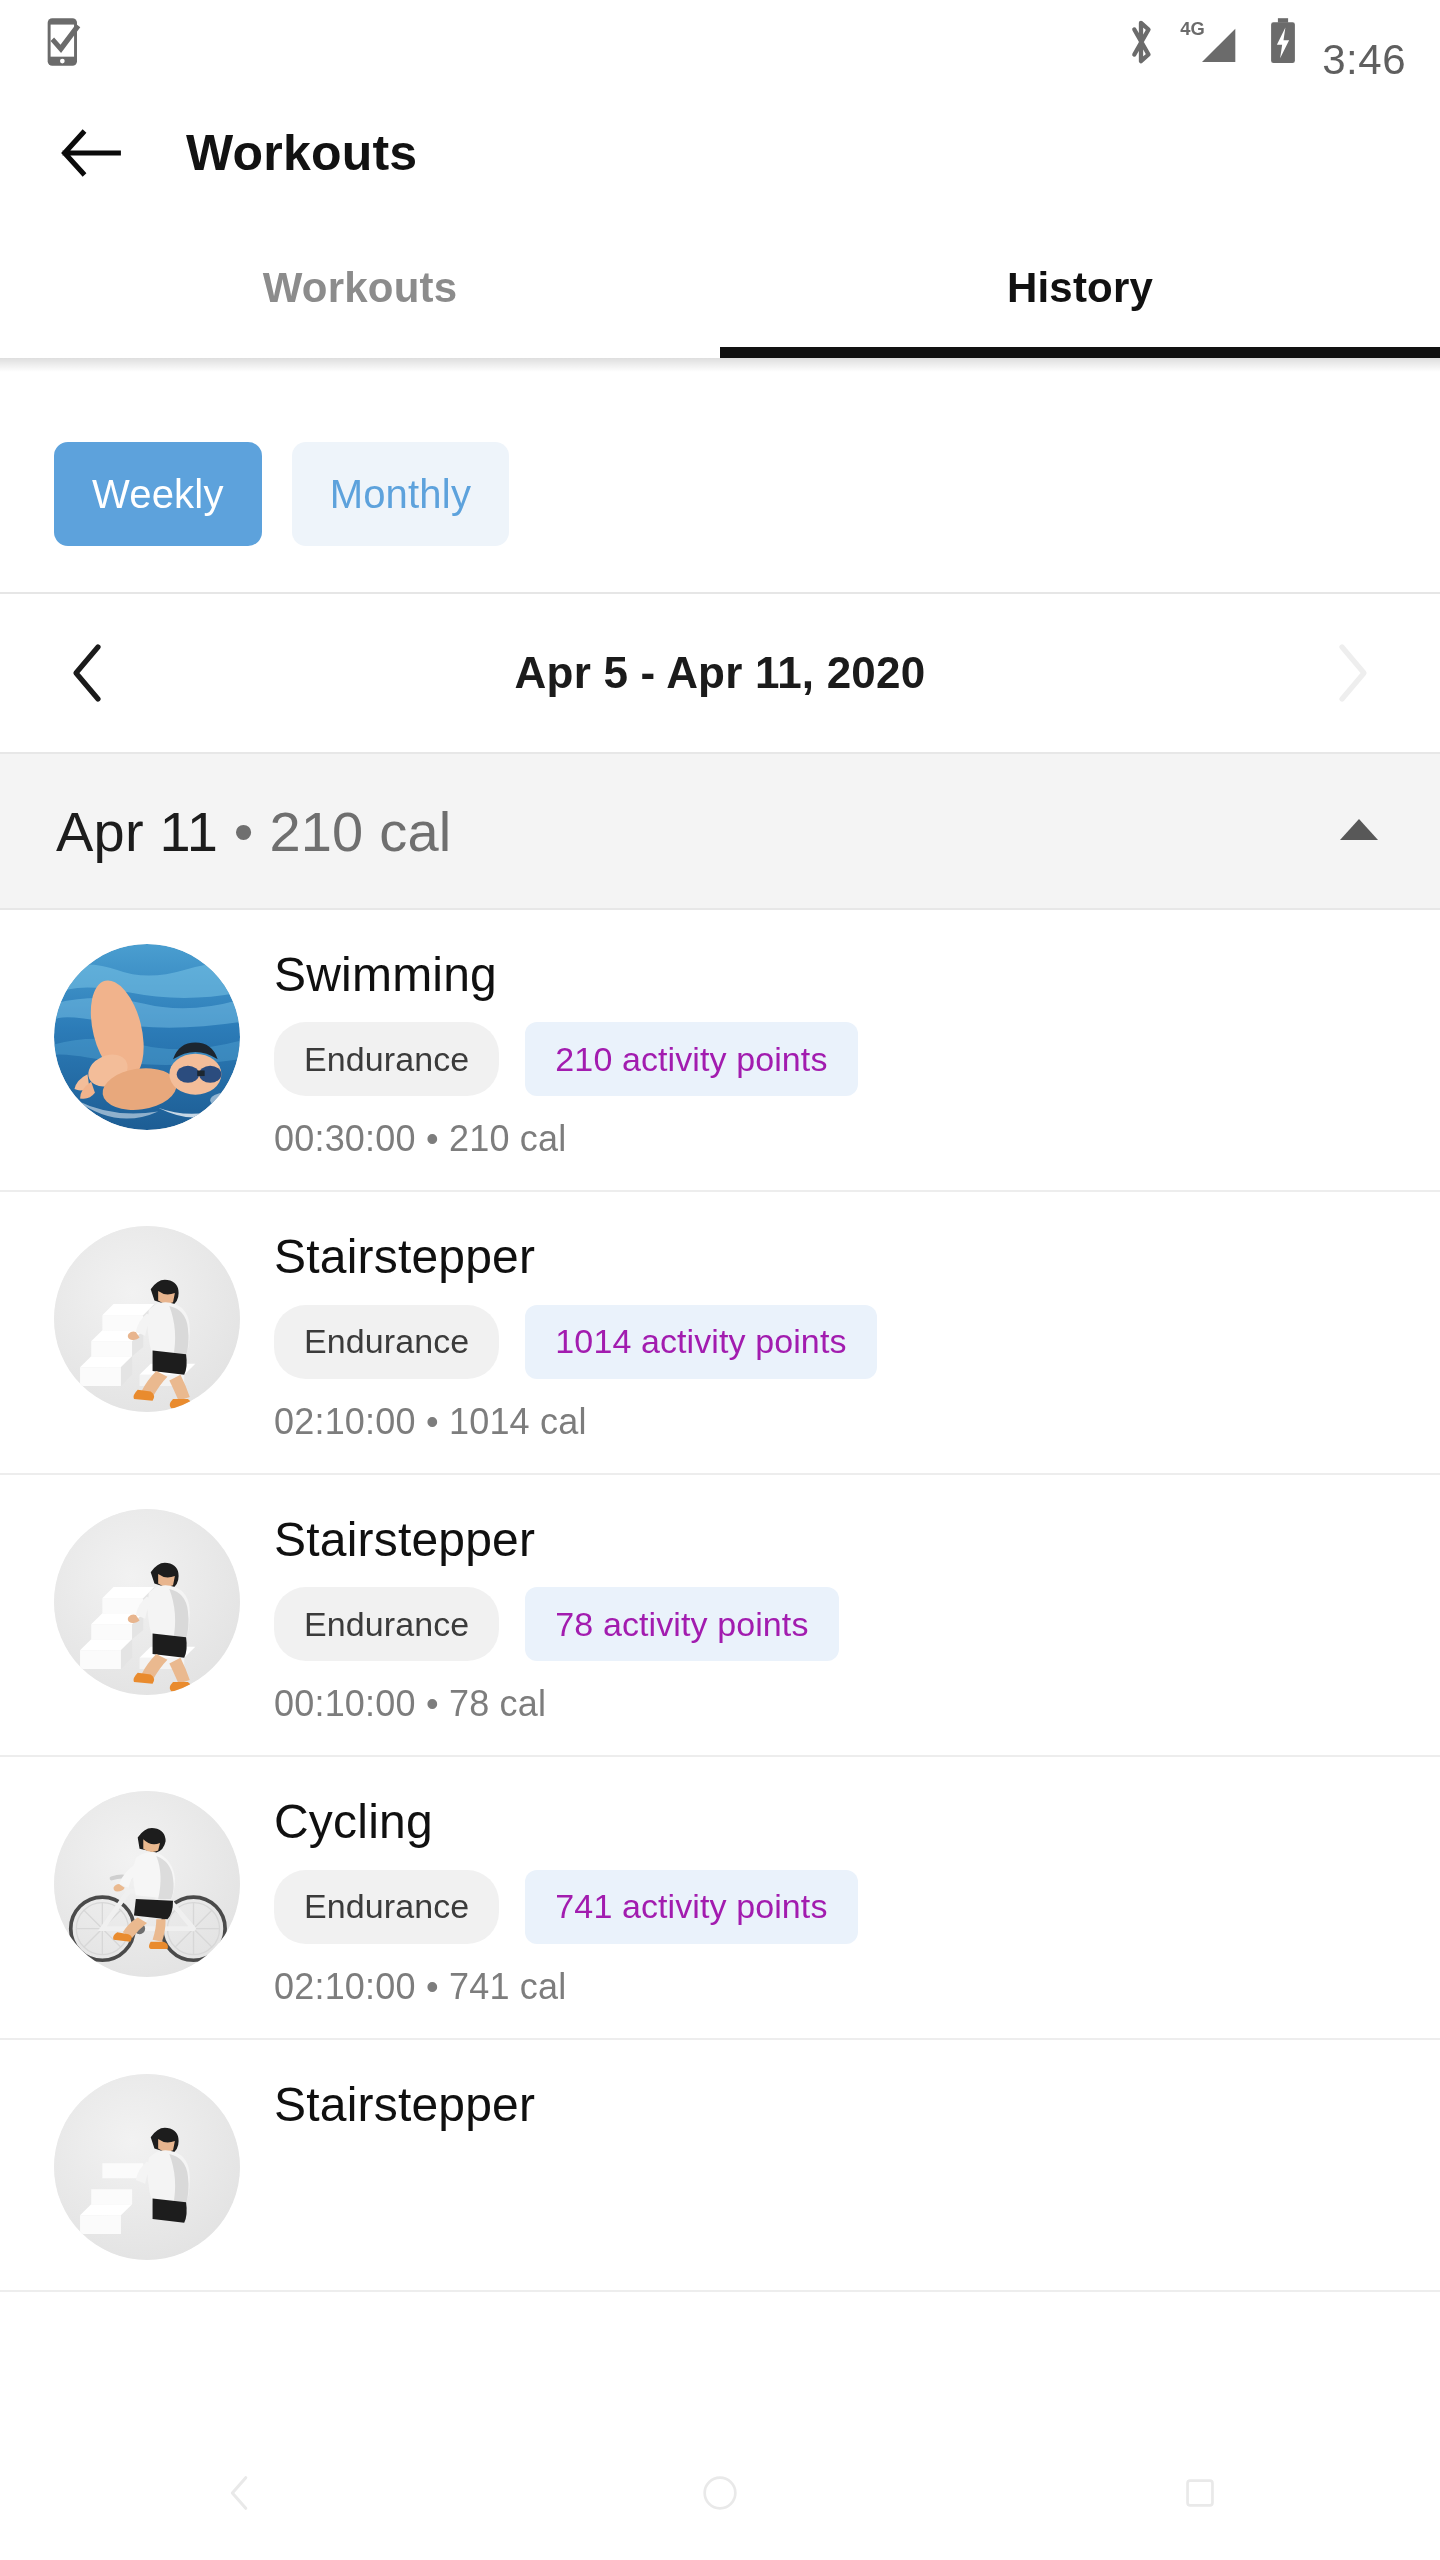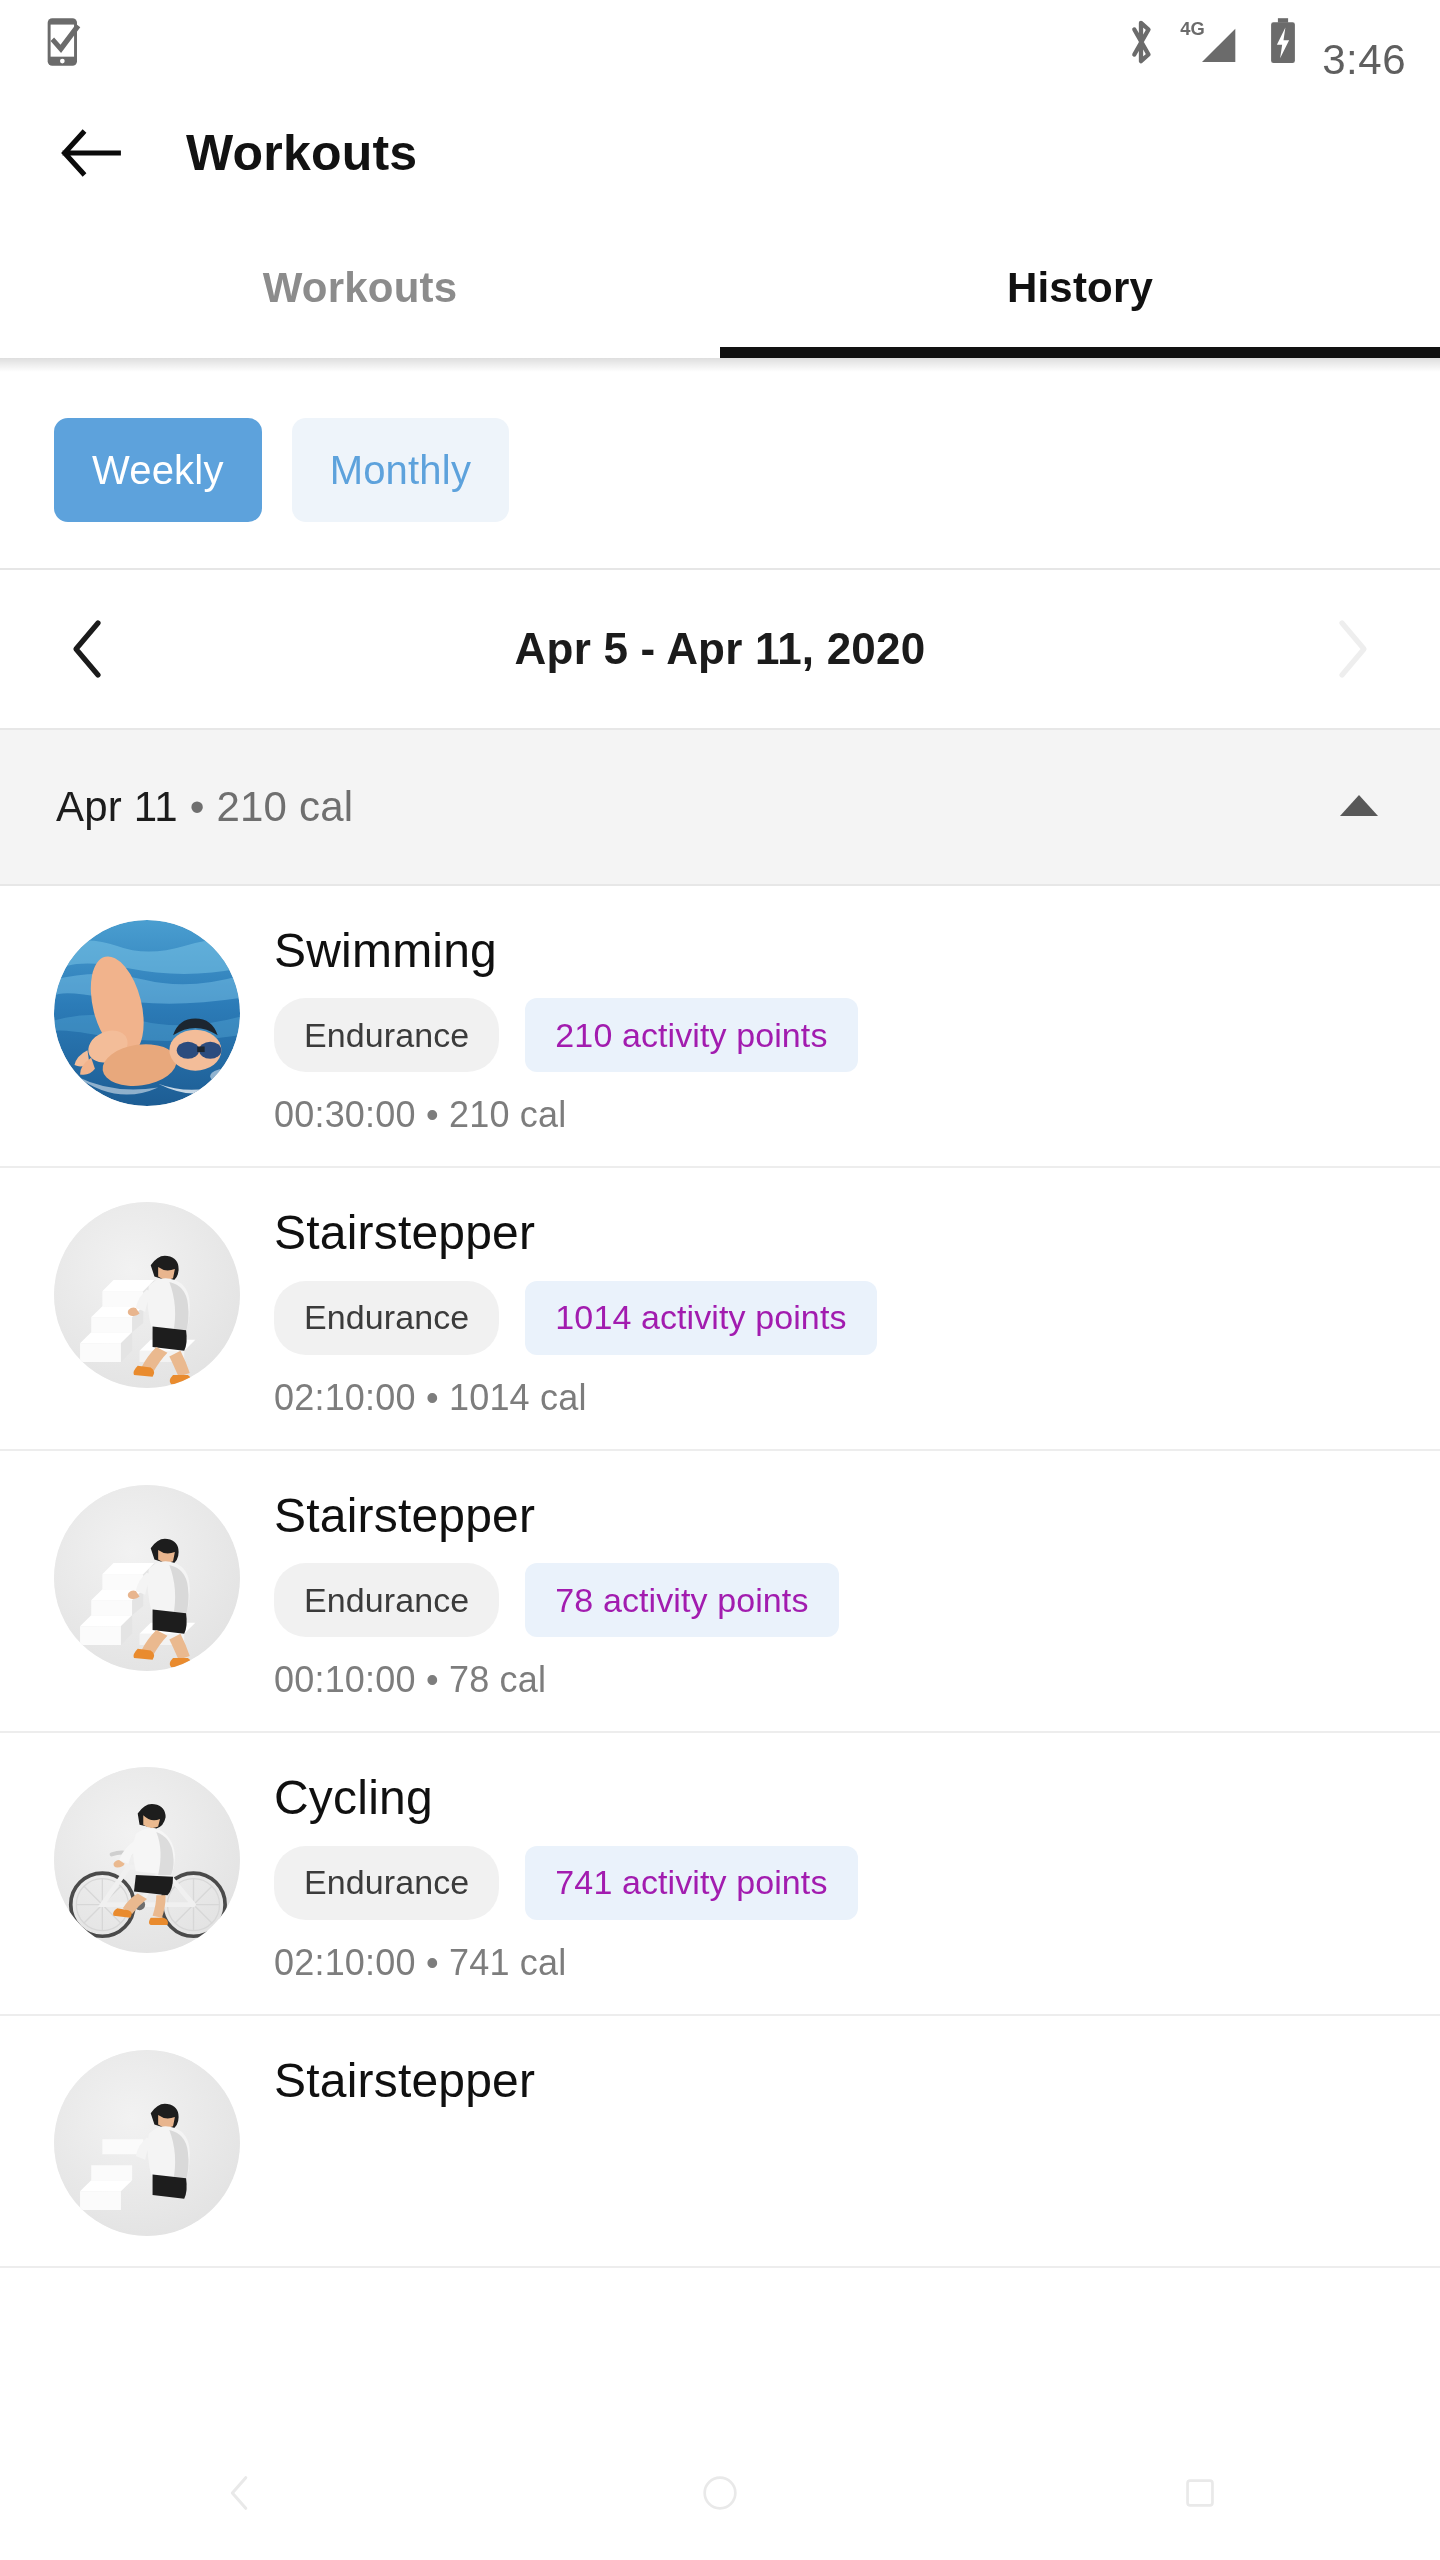--- a/index.html
+++ b/index.html
@@ -40,21 +40,21 @@
   .tabs-shadow {
     height:14px; width:100%;
     background:linear-gradient(to bottom, rgba(0,0,0,0.13), rgba(0,0,0,0));
   }
 
   
   .period-row { padding:46px 0 46px 54px; display:flex; gap:30px; background:#fff; }
   .period-chip {
     height:104px; border-radius:14px;
     display:flex; align-items:center; justify-content:center;
-    font-size:40px; padding:16px 38px; letter-spacing:0.2px;
+    font-size:40px; padding:16px 38px; letter-spacing:0.2px;margin-top:24px;
   }
   .period-chip.sel { background:#5da2dc; color:#ffffff; }
   .period-chip.unsel { background:#eef4fa; color:#5da2dc; }
 
   .hr { height:2px; background:#e6e6e6; width:100%; }
 
   
   .datenav {
     height:158px; display:flex; align-items:center; justify-content:space-between;
     padding:0 58px; background:#fff;
@@ -62,21 +62,21 @@
   .date-label { font-size:44px; font-weight:700; color:#1b1b1b; letter-spacing:0.2px; }
   .chev { width:60px; height:60px; display:flex; align-items:center; justify-content:center; }
 
   
   .daygroup-header {
     height:158px; background:#f4f4f4;
     display:flex; align-items:center; justify-content:space-between;
     padding:0 60px 0 56px;
     border-top:2px solid #e7e7e7; border-bottom:2px solid #e7e7e7;
   }
-  .daygroup-title { font-size:42px; color:#6f6f6f; letter-spacing:0.2px; }
+  .daygroup-title { font-size:56px; color:#6f6f6f; letter-spacing:0.2px; }
   .daygroup-title b { color:#1c1c1c; font-weight:400; }
 
   .workout-row {
     display:flex; padding:34px 40px 30px 54px; gap:34px;
     background:#fff; border-bottom:2px solid #ededed; align-items:flex-start;
   }
   .avatar {
     width:186px; height:186px; min-width:186px; border-radius:50%;
     overflow:hidden; position:relative; background:#ededed; flex-shrink:0;
   }

